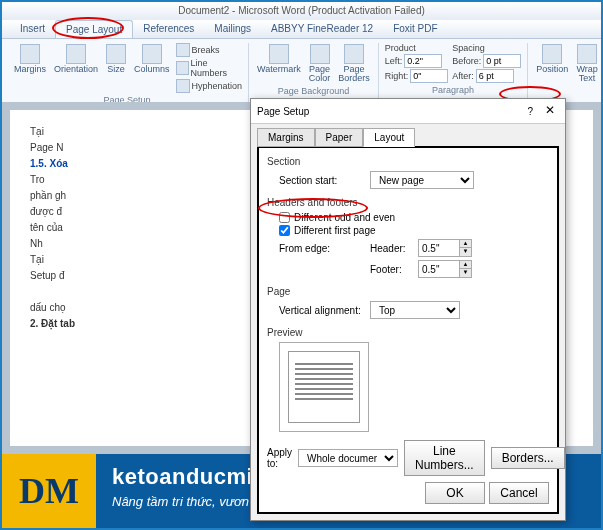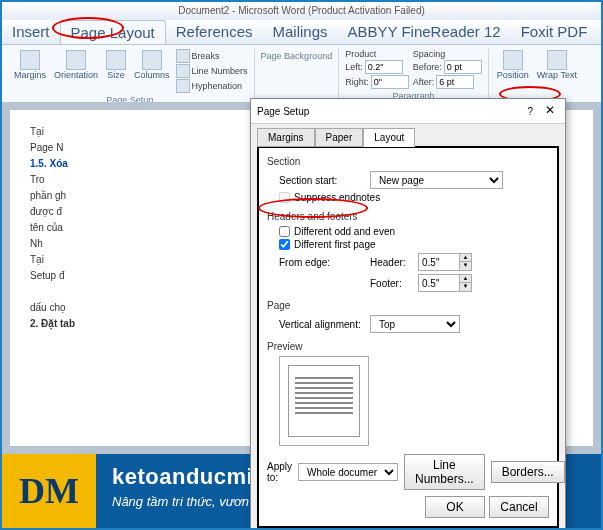--- a/index.html
+++ b/index.html
@@ -1,18 +1,18 @@
 <!DOCTYPE html>
 <html><head>
 <meta charset="utf-8">
 <style>
 *{box-sizing:border-box;margin:0;padding:0;font-family:'Segoe UI',Tahoma,sans-serif}
 body{width:603px;height:530px;background:#fff;position:relative;overflow:hidden;border:2px solid #1e7fc2}
 .titlebar{height:18px;background:linear-gradient(#fff,#e5ecf5);font-size:10px;color:#555;text-align:center;line-height:18px}
-.tabs{display:flex;background:linear-gradient(#fff,#e5ecf5);border-bottom:1px solid #b8c8da;font-size:15px;}
+.tabs{display:flex;background:linear-gradient(#fff,#e5ecf5);border-bottom:1px solid #b8c8da;font-size:10px;padding-left:8px}
 .tab{padding:3px 10px;color:#3b5a82;cursor:pointer}
 .tab.active{background:#f5f8fc;border:1px solid #b8c8da;border-bottom:none;border-radius:3px 3px 0 0}
 .circ1{position:absolute;left:50px;top:15px;width:72px;height:22px;border:2px solid #d00;border-radius:50%;pointer-events:none;z-index:10}
 .ribbon{display:flex;background:#f5f8fc;border-bottom:1px solid #b8c8da;padding:4px 4px 2px;font-size:9px;color:#444}
 .rgroup{border-right:1px solid #cdd9e6;padding:0 6px;display:flex;flex-direction:column;align-items:center}
 .rgroup:last-child{border-right:none}
 .rtop{display:flex;gap:4px;align-items:flex-start}
 .rbtn{display:flex;flex-direction:column;align-items:center;gap:1px;padding:1px 2px}
 .ricon{width:20px;height:20px;background:#dce6f0;border:1px solid #a8bdd4}
 .ricons{width:14px;height:14px;background:#dce6f0;border:1px solid #a8bdd4}
@@ -102,20 +102,34 @@
           </div>
         <div class="spinrow">
             <div class="ricons"></div>
             <span>Hyphenation</span>
           </div>
       </div>
     </div>
     <div class="grplabel">Page Setup</div>
   </div>
   <div class="rgroup">
+    <div class="rtop">
+      <div class="rbtn">
+          <div class="ricon"></div>
+          <div class="rlabel">Watermark</div>
+        </div>
+      <div class="rbtn">
+          <div class="ricon"></div>
+          <div class="rlabel">Page Color</div>
+        </div>
+      <div class="rbtn">
+          <div class="ricon"></div>
+          <div class="rlabel">Page Borders</div>
+        </div>
+    </div>
     <div class="grplabel">Page Background</div>
   </div>
   <div class="rgroup">
     <div class="rtop">
       <div class="spincol">
         <div style="font-size:9px;color:#444">Product</div>
         <div class="spinrow">
             <span>Left:</span>
             <input class="spinbox" value="0.2&quot;" style="">
           </div>
@@ -180,25 +194,21 @@
   <div class="dlgtabs">
     <div class="dlgtab">Margins</div>
     <div class="dlgtab">Paper</div>
     <div class="dlgtab active">Layout</div>
   </div>
   <div class="dlgbody">
     <div class="fs">
       <div class="fslabel">Section</div>
       <div class="frow">
           <label>Section start:</label>
-          <select class="sel" style="width:133px"><option>New page</option></select>
-        </div>
-      <div class="chk">
-          <input type="checkbox" disabled="" style="">
-          <span>Suppress endnotes</span>
+          <select class="sel" style="width:104px"><option>New page</option></select>
         </div>
     </div>
     <div class="fs">
       <div class="fslabel">Headers and footers</div>
       <div class="chk">
           <input type="checkbox" style="">
           <span>Different odd and even</span>
         </div>
       <div class="chk">
           <input type="checkbox" checked="" style="">

